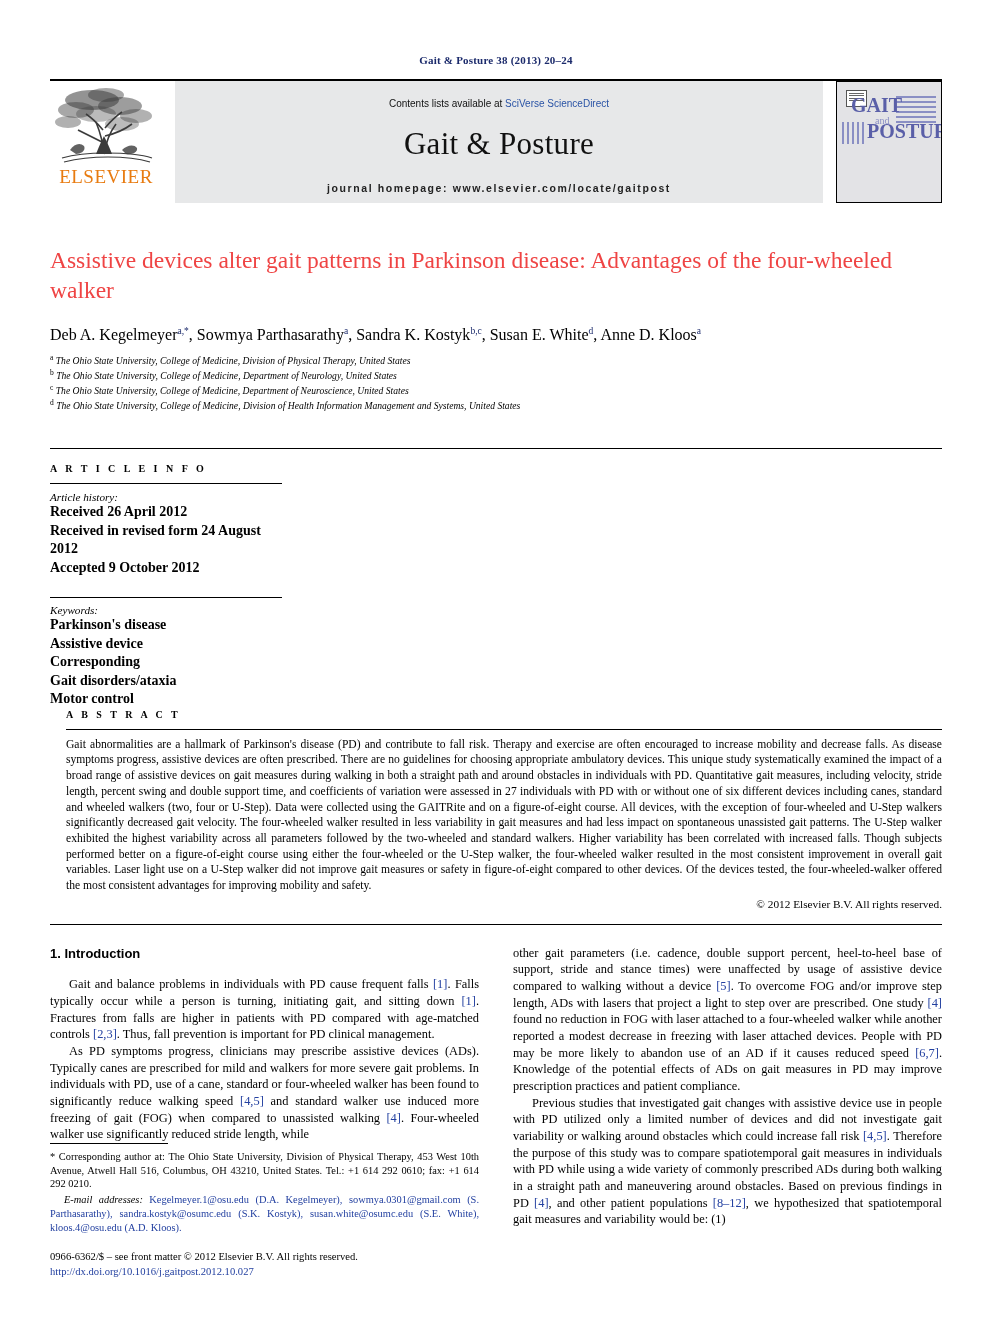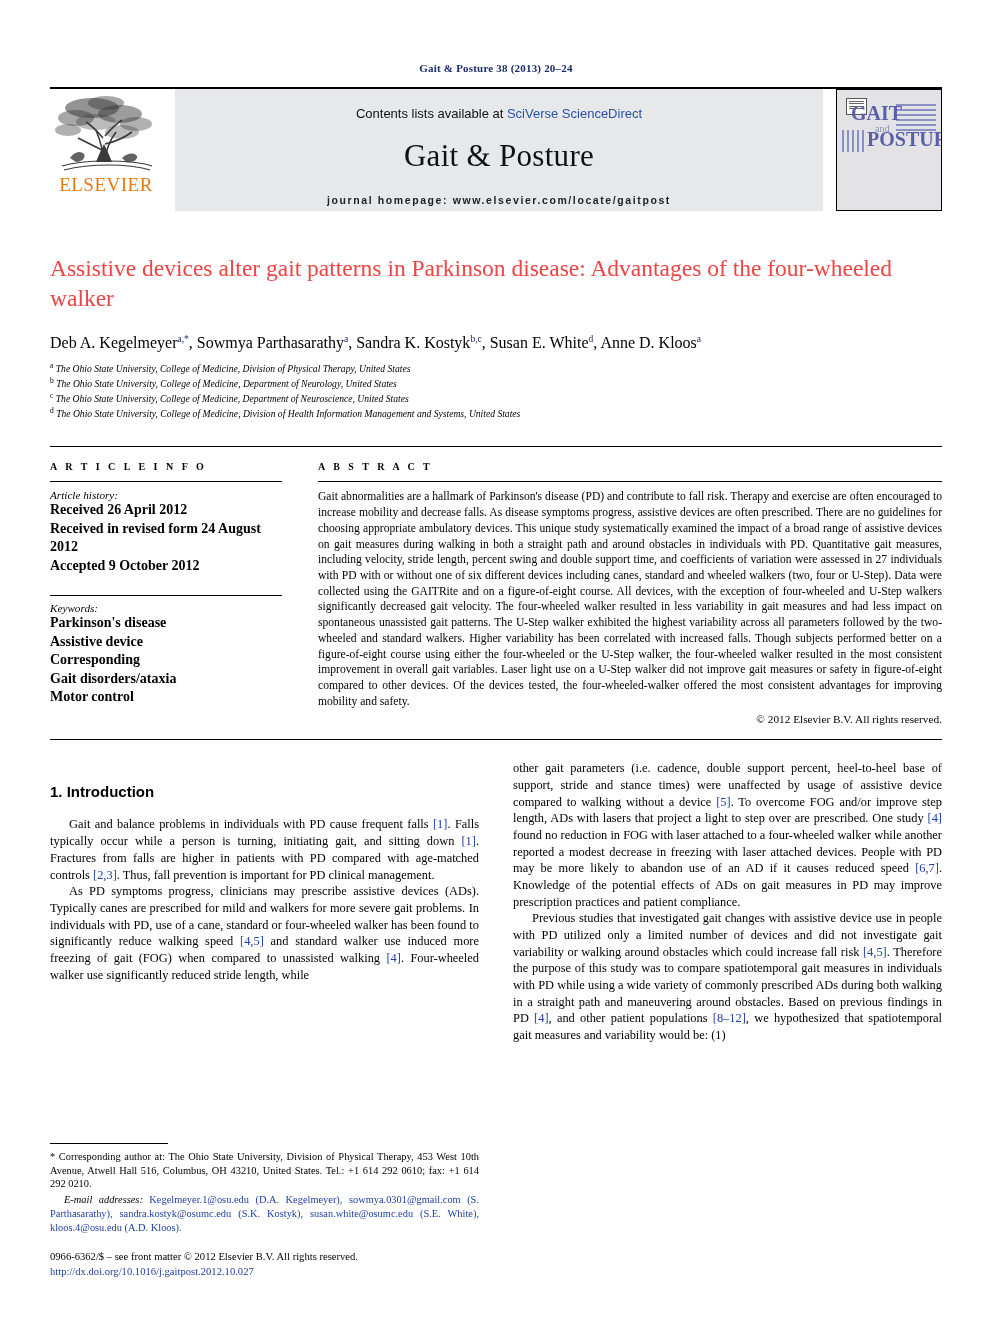--- a/index.html
+++ b/index.html
@@ -14,21 +14,21 @@
     font-family: "Liberation Serif", "DejaVu Serif", serif;
     color: #000000;
     position: relative;
     overflow: hidden;
   }
   .page {
     position: relative;
     width: 992px;
     height: 1323px;
     box-sizing: border-box;
-    padding: 12px 50px;
+    padding: 4px 50px;
   }
 
   
   .runhead {
     text-align: center;
     font-family: "Liberation Serif", serif;
     font-weight: bold;
     font-size: 11px;
     color: #1b2a6b;
     letter-spacing: .2px;
@@ -74,21 +74,21 @@
     flex: 1 1 auto;
     background: #e7e8e9;
     margin-left: 13px;
     margin-right: 13px;
     height: 122px;
     position: relative;
   }
   .banner-contents {
     text-align: center;
     font-family: "Liberation Sans", sans-serif;
-    font-size: 13px;
+    font-size: 10px;
     color: #111;
     padding-top: 17px;
   }
   .banner-contents .sd {
     color: #2a53a5;
   }
   .banner-journal {
     text-align: center;
     font-family: "Liberation Serif", serif;
     font-size: 31px;
@@ -190,24 +190,25 @@
     font-family: "Liberation Serif", serif;
     font-style: italic;
     font-size: 9.6px;
     line-height: 1.42;
     color: #000;
   }
   .affils div sup { font-style: normal; font-size: 7.5px; }
 
   
   .infoblock {
-    margin-top: 26px;
+    margin-top: 36px;
     border-top: 1.6px solid #000;
     padding-top: 14px;
     display: flex;
+    flex-direction: column;
   }
   .col-info {
     flex: 0 0 232px;
     width: 232px;
     padding-right: 20px;
   }
   .col-abs {
     flex: 1 1 auto;
     padding-left: 16px;
   }
@@ -262,23 +263,22 @@
     width: 429px;
     font-family: "Liberation Serif", serif;
     font-size: 12.4px;
     line-height: 1.345;
     text-align: justify;
   }
   .bcol.left { margin-right: 34px; }
   .h2 {
     font-family: "Liberation Sans", sans-serif;
     font-weight: bold;
-    font-size: 15px;
+    font-size: 13px;
     margin-bottom: 14px;
-    margin-top: 22px;
   }
   .para { text-indent: 19px; margin: 0 0 0 0; }
   .para + .para { margin-top: 0; }
   a.ref, .ref {
     color: #2340a0;
     text-decoration: none;
   }
 
   
   .footnotes {

